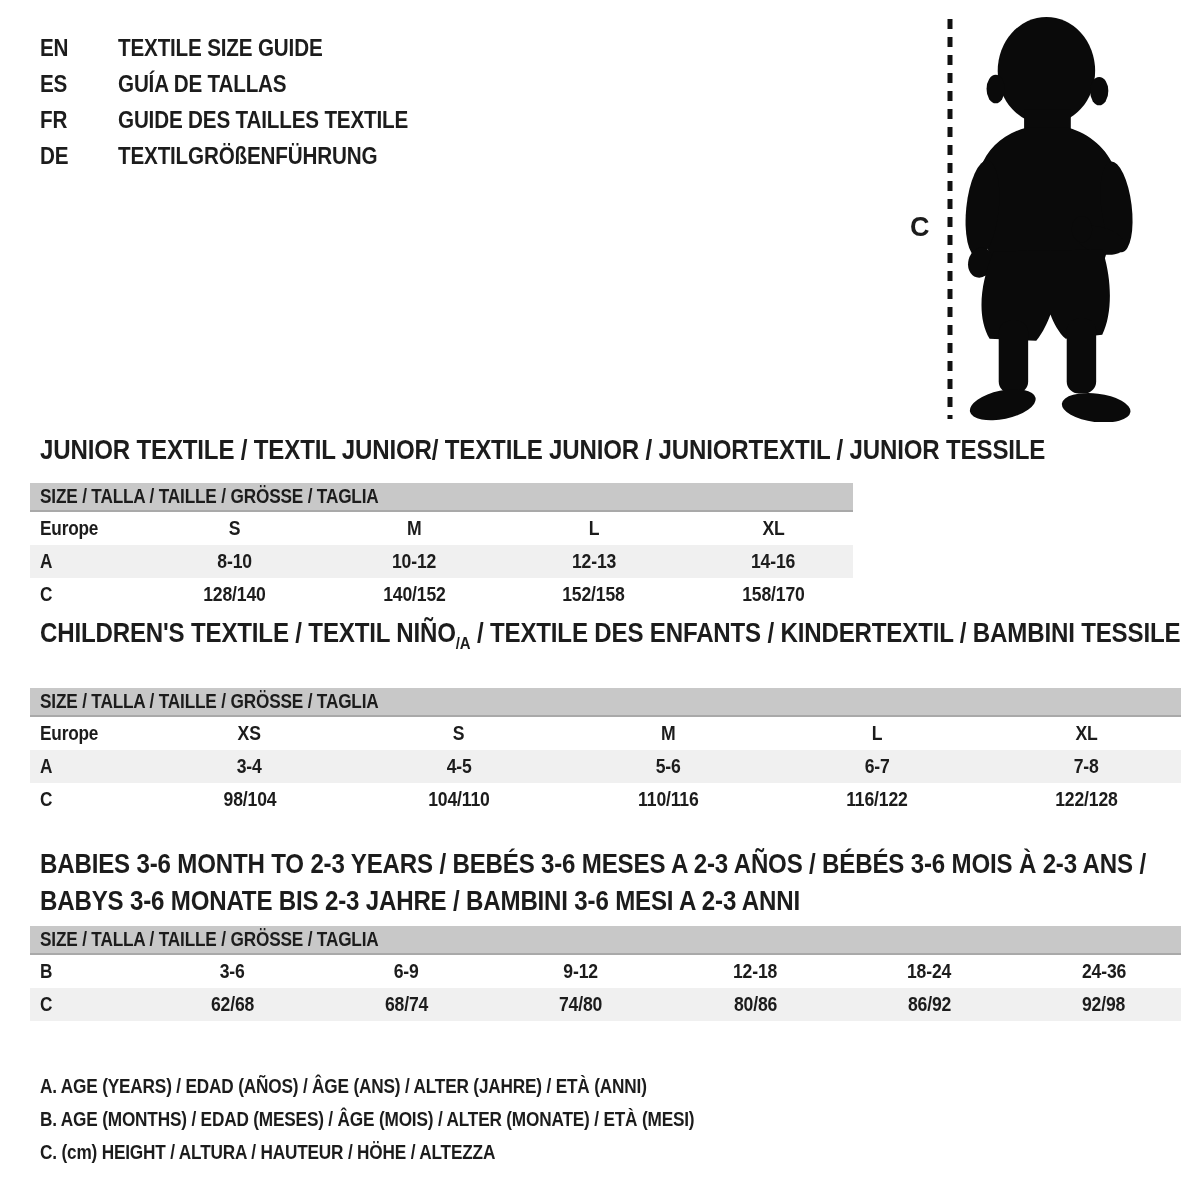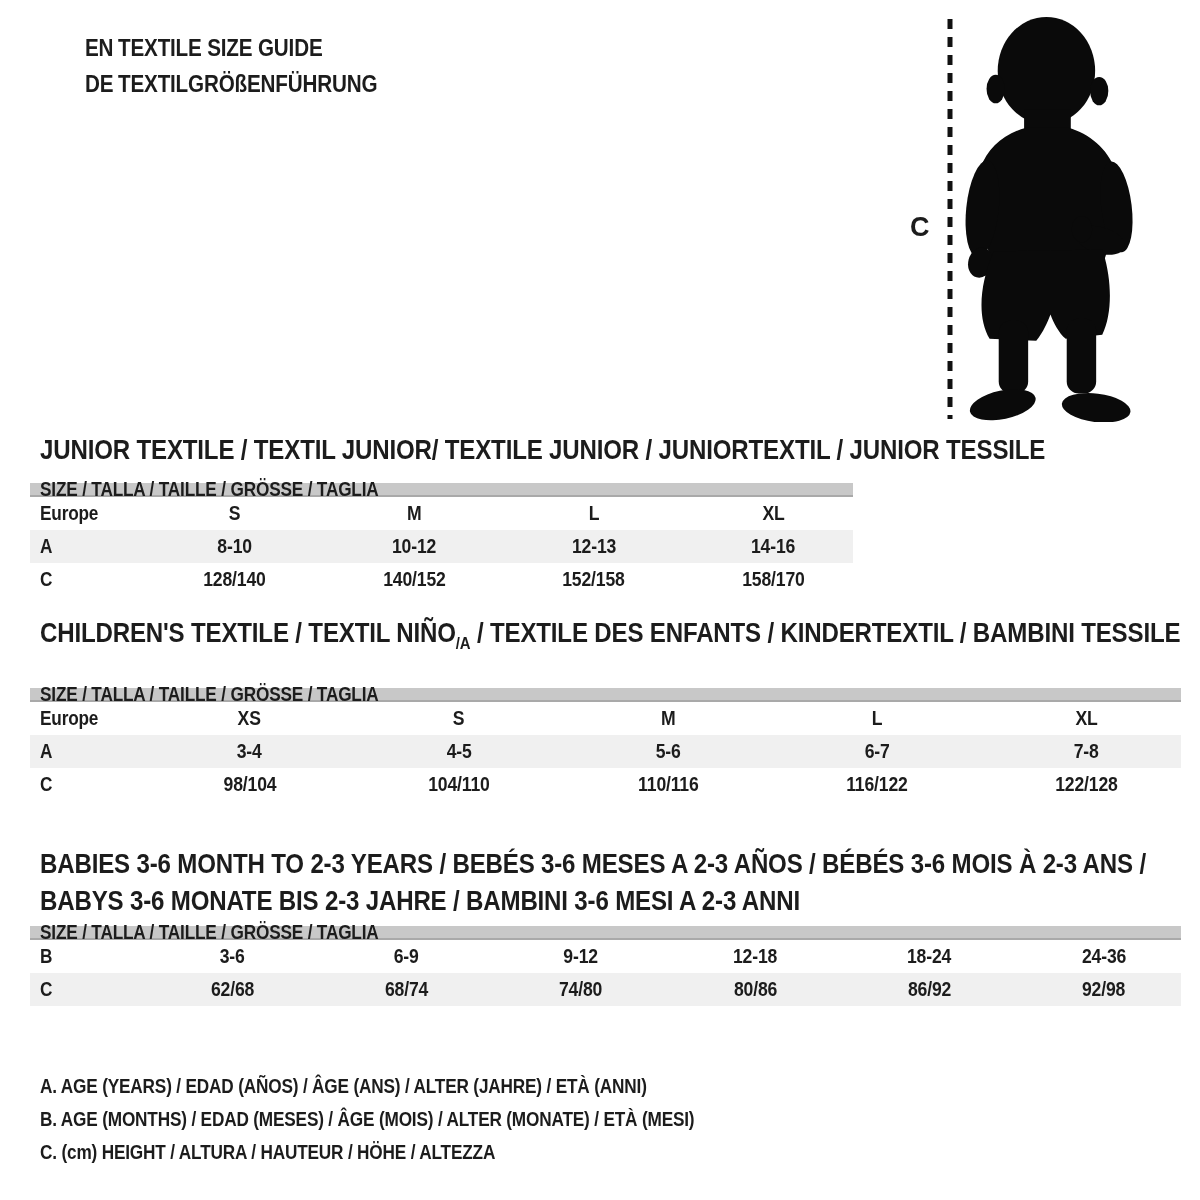--- a/index.html
+++ b/index.html
@@ -13,59 +13,67 @@
     font-family:"Liberation Sans","DejaVu Sans",sans-serif;
     font-weight:700;overflow:hidden;letter-spacing:-0.2px;
   }
   
   .cx{display:inline-block;transform:scaleX(0.86);transform-origin:0 50%;white-space:nowrap;}
   .cxc{display:inline-block;transform:scaleX(0.88);transform-origin:50% 50%;white-space:nowrap;}
 
   
   #lang-block{position:absolute;left:40px;top:30px;}
   .lang-row{display:flex;height:36px;align-items:center;font-size:24px;}
-  .lang-code{width:78px;flex:0 0 78px;text-align:right;}
+  .lang-code{width:78px;flex:0 0 78px;}
 
   
   #measure-line{position:absolute;left:946px;top:18px;}
   #silhouette{position:absolute;left:963px;top:16px;}
   #silhouette g{fill:var(--sil);}
   #figure-c-label{position:absolute;left:910px;top:212px;font-size:27px;}
 
   
   .section-title{position:absolute;left:40px;font-size:28px;}
   #junior-title{top:434px;}
   #children-title{top:617px;}
   #babies-title{top:845px;line-height:37px;}
   .sub-inline{font-size:0.62em;vertical-align:sub;}
 
   
   .size-table{position:absolute;left:30px;}
   #junior-table{top:483px;width:823px;}
   #children-table{top:688px;width:1151px;}
   #babies-table{top:926px;width:1151px;}
   .size-bar{
-    height:14px;background:var(--bar-bg);border-bottom:2px solid var(--bar-edge);
+    height:29px;background:var(--bar-bg);border-bottom:2px solid var(--bar-edge);
     display:flex;align-items:center;padding-left:10px;font-size:20px;
   }
   .t-row{display:flex;height:33px;align-items:center;font-size:20px;gap:20px;}
   .t-row.shaded{background:var(--shade);}
   .label-cell{flex:0 0 105px;padding-left:10px;text-align:left;}
   .data-cell{flex:1;text-align:center;}
 
   
   #footnotes{position:absolute;left:40px;top:1070px;font-size:20px;line-height:33px;}
 </style>
 </head>
 <body>
 
 <div id="lang-block">
   <div class="lang-row">
     <span class="lang-code"><span class="cx">EN</span></span>
     <span class="cx">TEXTILE SIZE GUIDE</span>
+  </div>
+  <div class="lang-row">
+    <span class="lang-code"><span class="cx">ES</span></span>
+    <span class="cx">GUÍA DE TALLAS</span>
+  </div>
+  <div class="lang-row">
+    <span class="lang-code"><span class="cx">FR</span></span>
+    <span class="cx">GUIDE DES TAILLES TEXTILE</span>
   </div>
   <div class="lang-row">
     <span class="lang-code"><span class="cx">DE</span></span>
     <span class="cx">TEXTILGRÖßENFÜHRUNG</span>
   </div>
 </div>
 
 <svg id="measure-line" width="8" height="402" viewBox="0 0 8 402">
   <line x1="4" y1="1" x2="4" y2="401" stroke="#111111" stroke-width="5" stroke-dasharray="10 8"></line>
 </svg>

